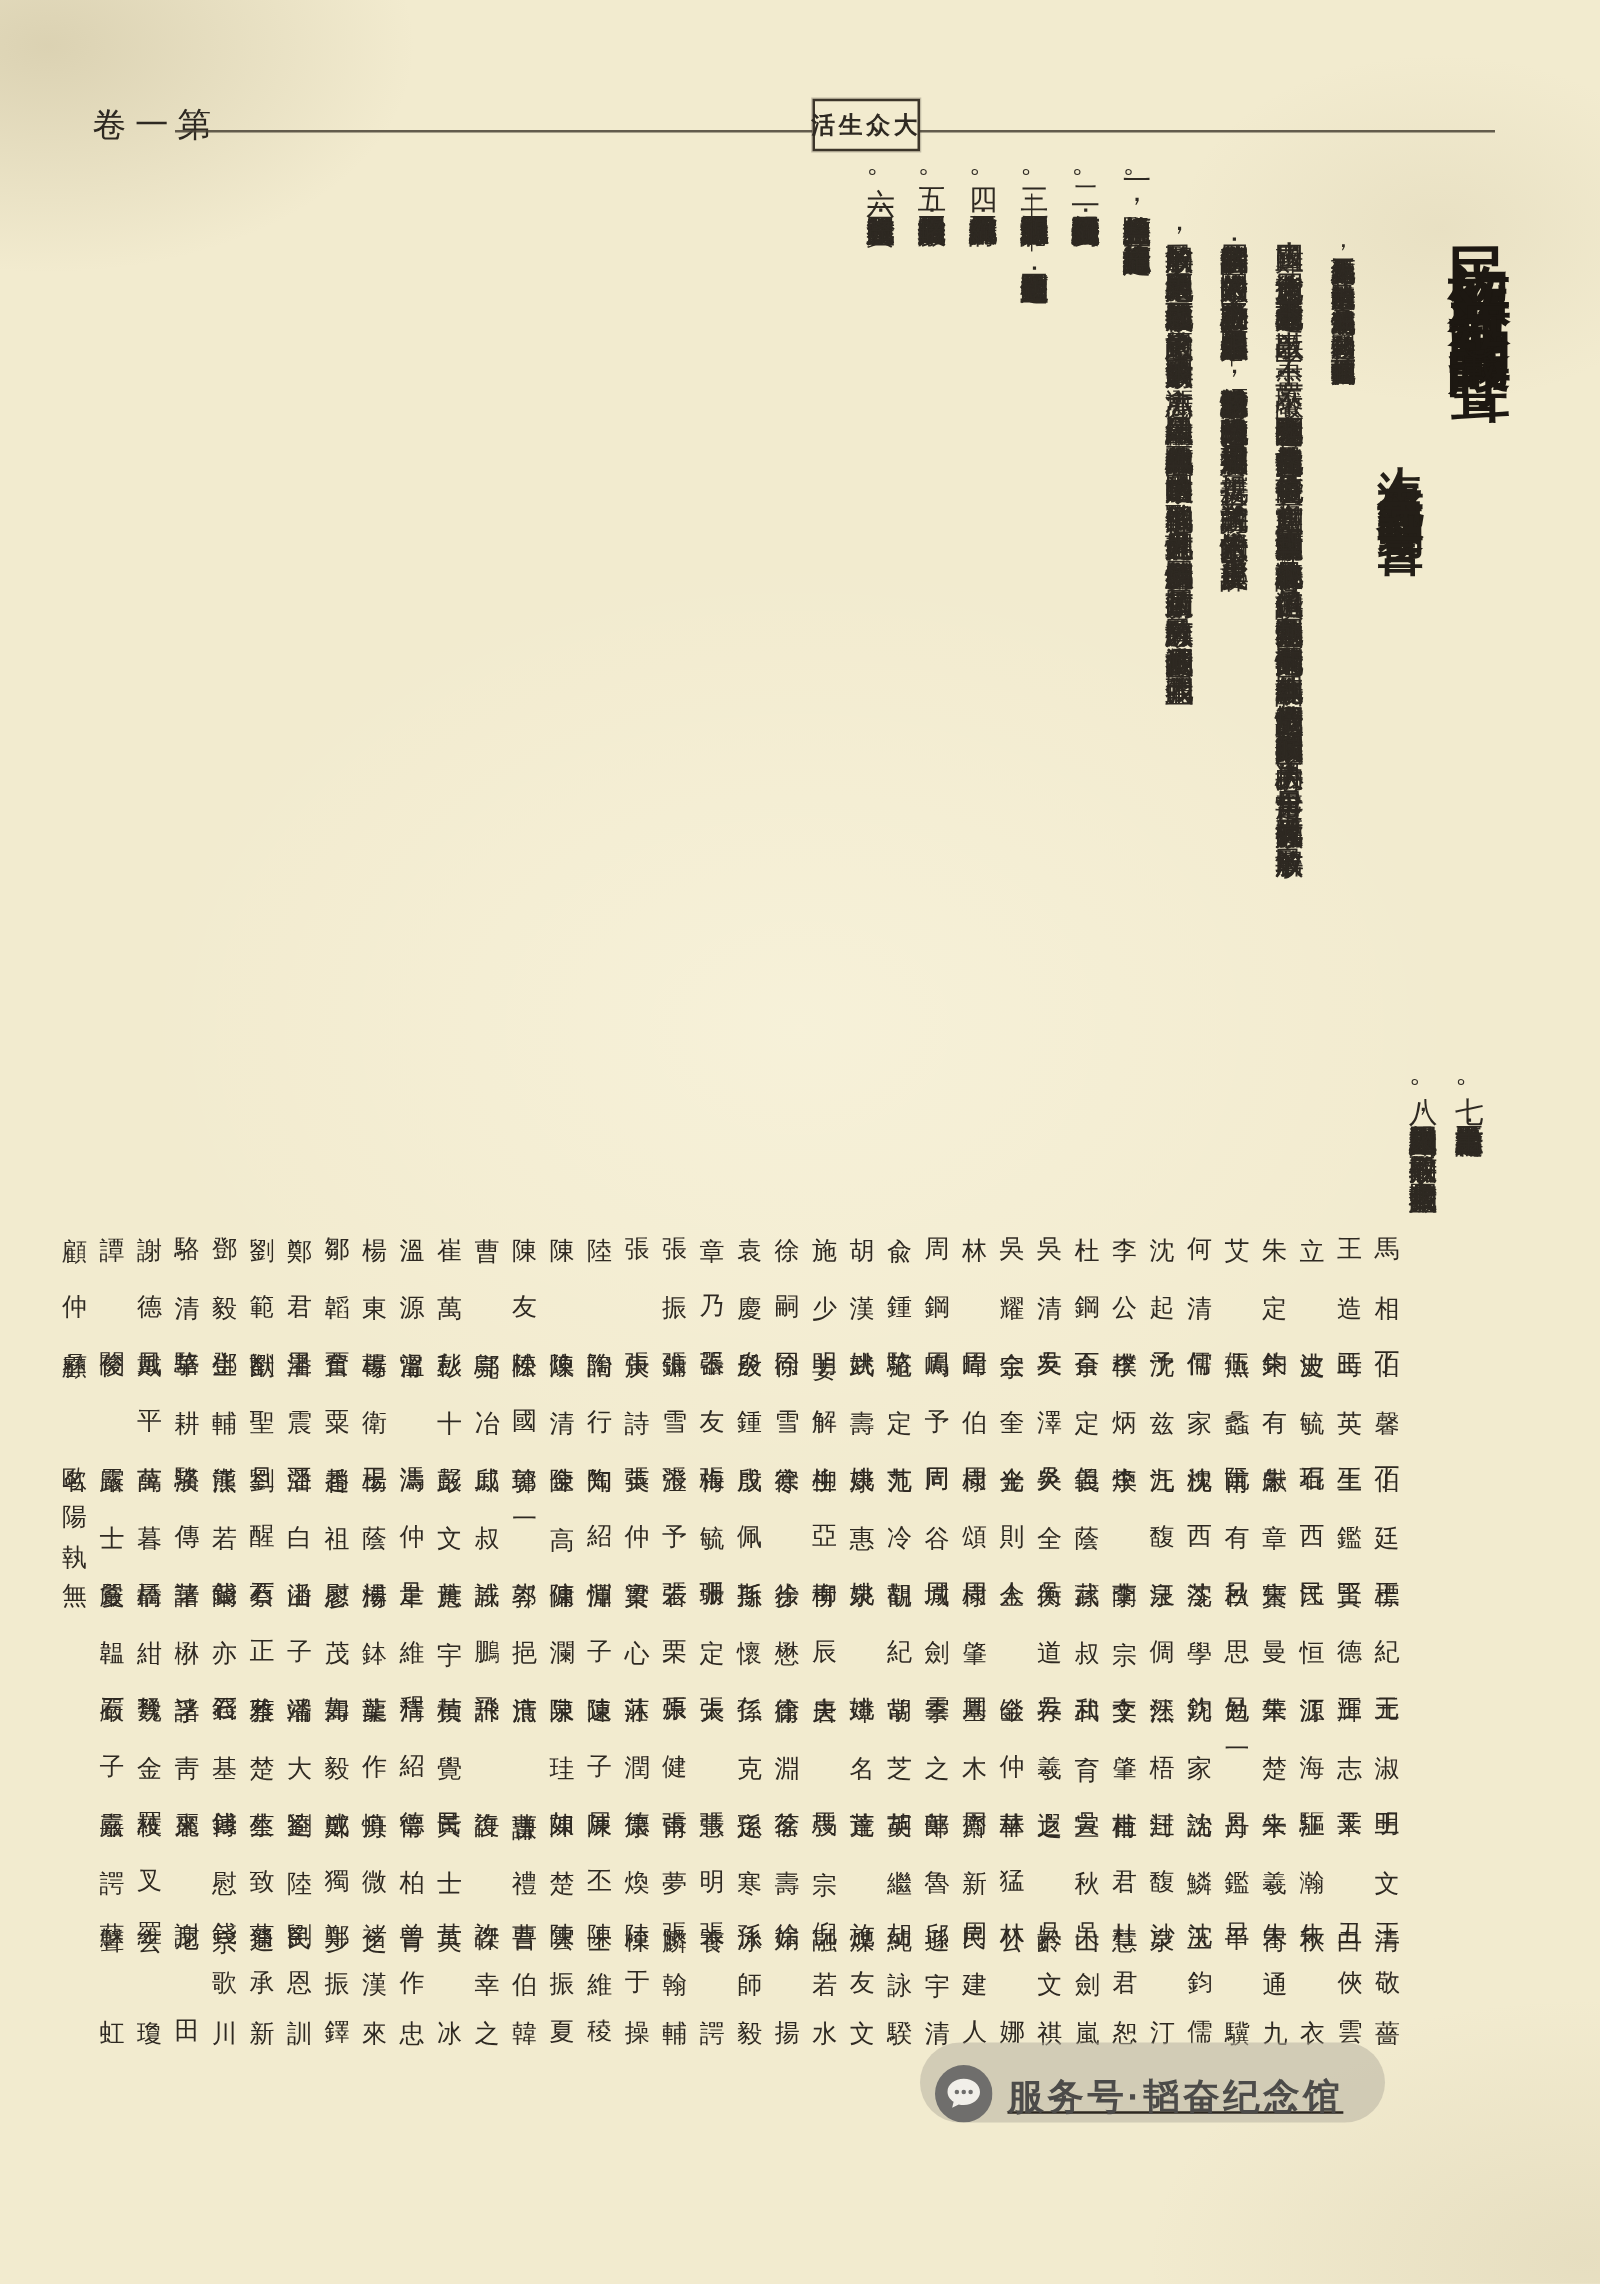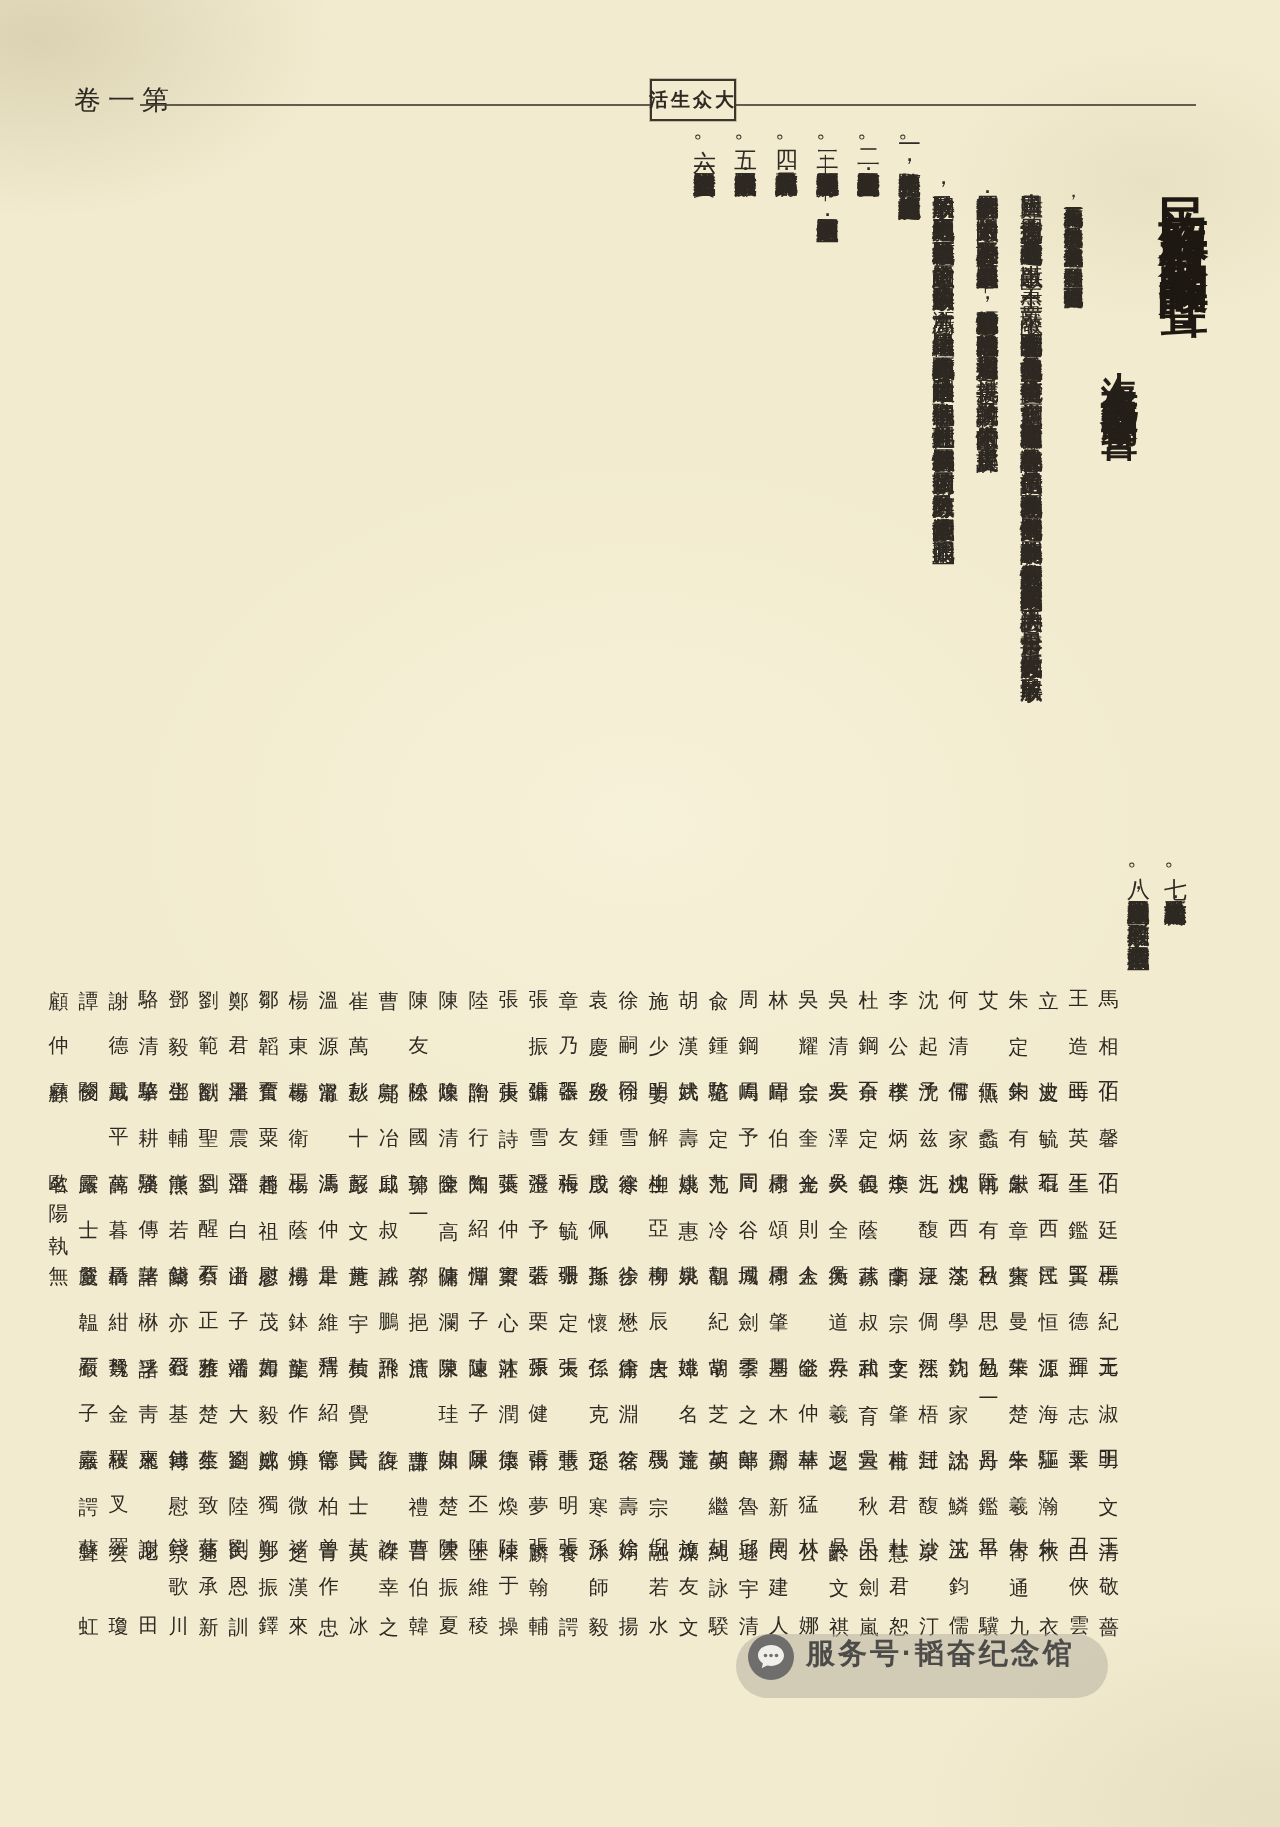--- a/index.html
+++ b/index.html
@@ -39,22 +39,22 @@
   .ngrid{position:absolute;top:974px;right:156px;height:562px;writing-mode:vertical-rl;}
   .ncol{line-height:29px;margin:0;white-space:nowrap;}
   .slot{display:inline-block;inline-size:92px;font-size:20px;text-align:justify;text-align-last:justify;}
   
   .lrow{position:absolute;top:1522px;left:76px;width:1048px;height:82px;
         display:flex;flex-direction:row-reverse;justify-content:space-between;}
   .lname{writing-mode:vertical-rl;display:inline-block;height:78px;font-size:20px;
          text-align:justify;text-align-last:justify;}
   
   .watermark{position:absolute;top:1634px;left:736px;width:372px;height:64px;border-radius:36px;
-    background:rgba(184,178,162,.55);display:flex;align-items:flex-start;padding:0 12px;box-sizing:border-box;
-    font-family:"Liberation Sans","DejaVu Sans",sans-serif;}
+    background:rgba(184,178,162,.55);display:flex;align-items:flex-end;padding:0 12px;box-sizing:border-box;
+    font-family:"Liberation Sans","DejaVu Sans",sans-serif;text-decoration:underline;}
   .wm-icon{width:46px;height:46px;flex:0 0 46px;margin-right:12px;}
   .wm-text{font-size:29px;letter-spacing:3px;color:#4c4b49;font-weight:700;white-space:nowrap;}
 </style>
 </head>
 <body>
 
 <div class="hdr-vol">卷一第</div>
 <div class="hdr-rule"></div>
 <div class="hdr-logo">活生众大</div>
 <div class="hdr-num">158</div>

